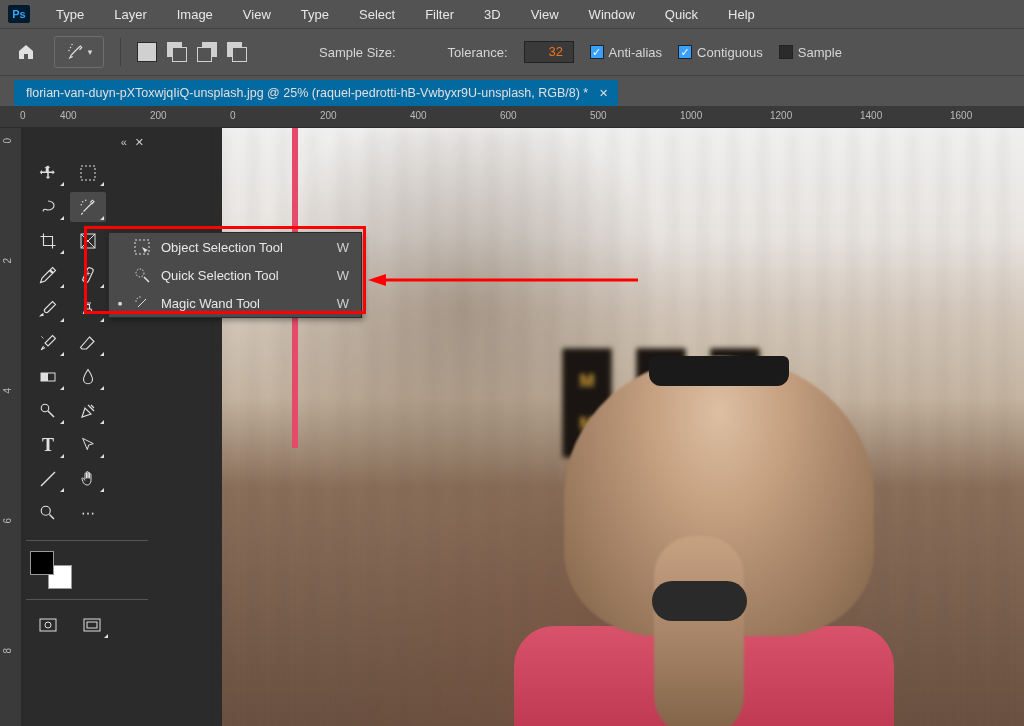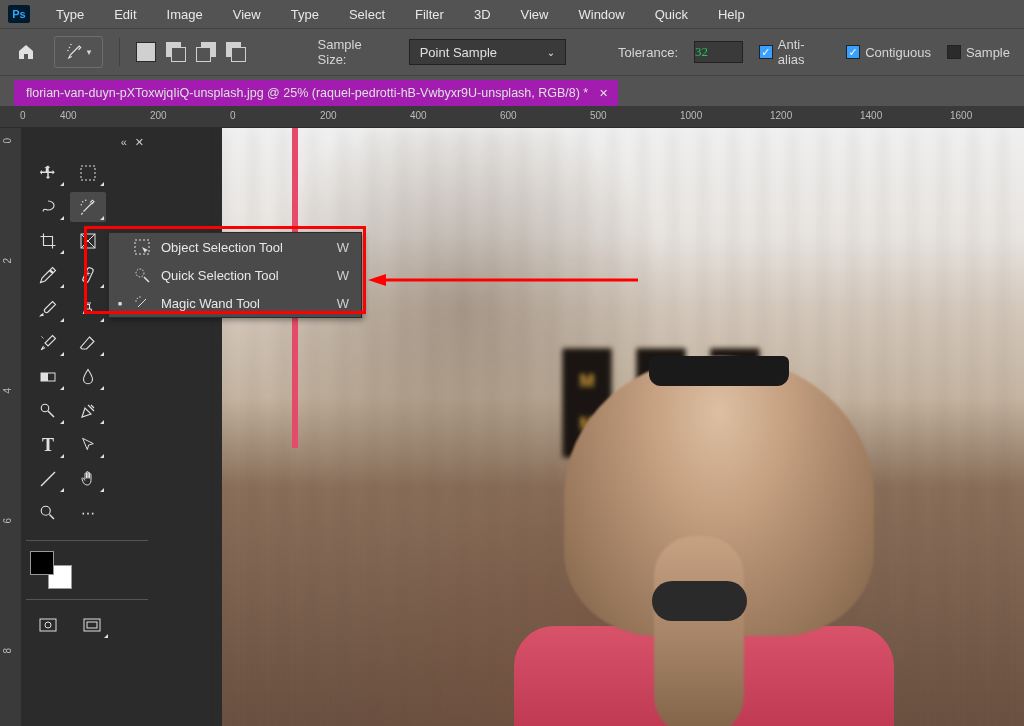--- a/index.html
+++ b/index.html
@@ -15,28 +15,28 @@
   .opt-home { width: 24px; height: 24px; display: flex; align-items: center; justify-content: center; }
   .opt-tool { width: 50px; height: 32px; border: 1px solid #6e6e6e; border-radius: 3px; display: flex; align-items: center; justify-content: center; gap: 4px; }
   .sel-group { display: flex; align-items: center; gap: 10px; }
   .sel-sq { width: 20px; height: 20px; background: #d0d0d0; border: 1px solid #2a2a2a; }
   .sel-two { position: relative; width: 20px; height: 20px; }
   .sel-two::before, .sel-two::after { content:""; position:absolute; width:13px; height:13px; border:1px solid #d0d0d0; background:#535353; }
   .sel-two::before { top:0; left:0; background:#d0d0d0; }
   .sel-two::after { bottom:0; right:0; }
   .opt-label { color: #d6d6d6; }
   .opt-select { background: #3a3a3a; border: 1px solid #222; color: #e0e0e0; padding: 3px 10px; font-size: 13px; width: 160px; height: 26px; display:flex; align-items:center; justify-content:space-between; }
-  .opt-input { background: #3a3a3a; border: 1px solid #222; color: #22c55e; padding: 2px 0; width: 50px; height: 22px; font-family: Liberation Serif, serif; }
+  .opt-input { background: #3a3a3a; border: 1px solid #222; color: #f97316; padding: 2px 24px; width: 50px; height: 22px; }
   .chk { display:flex; align-items:center; gap:5px; }
   .chkbox { width:14px; height:14px; background:#3aa0ff; border:1px solid #222; display:flex; align-items:center; justify-content:center; color:#fff; font-size:11px; }
   .chkbox.empty { background:#2b2b2b; }
 
   
   .doctab-row { height: 30px; background: #535353; display:flex; align-items:flex-end; padding-left: 14px; }
-  .doctab { background: #a21caf; padding: 6px 30px 6px 12px; font-size: 12.5px; color: #e0e0e0; border-top-left-radius: 2px; border-top-right-radius: 2px; position:relative; }
+  .doctab { background: #0369a1; padding: 6px 30px 6px 12px; font-size: 12.5px; color: #e0e0e0; border-top-left-radius: 2px; border-top-right-radius: 2px; position:relative; }
   .doctab .close-x { position:absolute; right:10px; top:7px; font-size:11px; }
 
   
   .ruler-h { height: 22px; background: #3a3a3a; position:relative; overflow:hidden; border-bottom:1px solid #2a2a2a; display:flex; font-size:10px; color:#bbb; }
   .ruler-h .tick { position:absolute; top:4px; }
   .ruler-v { width: 22px; background:#3a3a3a; border-right:1px solid #2a2a2a; position:relative; font-size:10px; color:#bbb; }
   .ruler-v .vtick { position:absolute; left:2px; writing-mode:vertical-rl; transform:rotate(180deg);}
   
   .workarea { display:flex; height: calc(726px - 28px - 48px - 30px - 22px); }
 
@@ -86,21 +86,21 @@
   .red-arrow { position:absolute; top:270px; left:368px; z-index:30; pointer-events:none; }
 
   svg { display:block; }
 </style>
 </head>
 <body>
 
 <div class="menubar">
   <div class="ps-logo">Ps</div>
   <div class="menu-item">Type</div>
-  <div class="menu-item">Edit</div>
+  <div class="menu-item">Layer</div>
   <div class="menu-item">Image</div>
   <div class="menu-item">View</div>
   <div class="menu-item">Type</div>
   <div class="menu-item">Select</div>
   <div class="menu-item">Filter</div>
   <div class="menu-item">3D</div>
   <div class="menu-item">View</div>
   <div class="menu-item">Window</div>
   <div class="menu-item">Quick</div>
   <div class="menu-item">Help</div>
@@ -123,24 +123,20 @@
   </div>
   <div style="width:1px;height:28px;background:#404040"></div>
   <div class="sel-group">
     <div class="sel-sq"></div>
     <div class="sel-two"></div>
     <div class="sel-two" style="transform:scaleX(-1)"></div>
     <div class="sel-two"></div>
   </div>
   <div style="flex:0 0 40px"></div>
   <span class="opt-label">Sample Size:</span>
-  <div class="opt-select">
-    <span>Point Sample</span>
-      <span style="font-size:10px">⌄</span>
-  </div>
   <div style="flex:0 0 20px"></div>
   <span class="opt-label">Tolerance:</span>
   <div class="opt-input">32</div>
   <div class="chk">
       <span class="chkbox">✓</span>
       <span>Anti-alias</span>
     </div>
   <div class="chk">
       <span class="chkbox">✓</span>
       <span>Contiguous</span>

